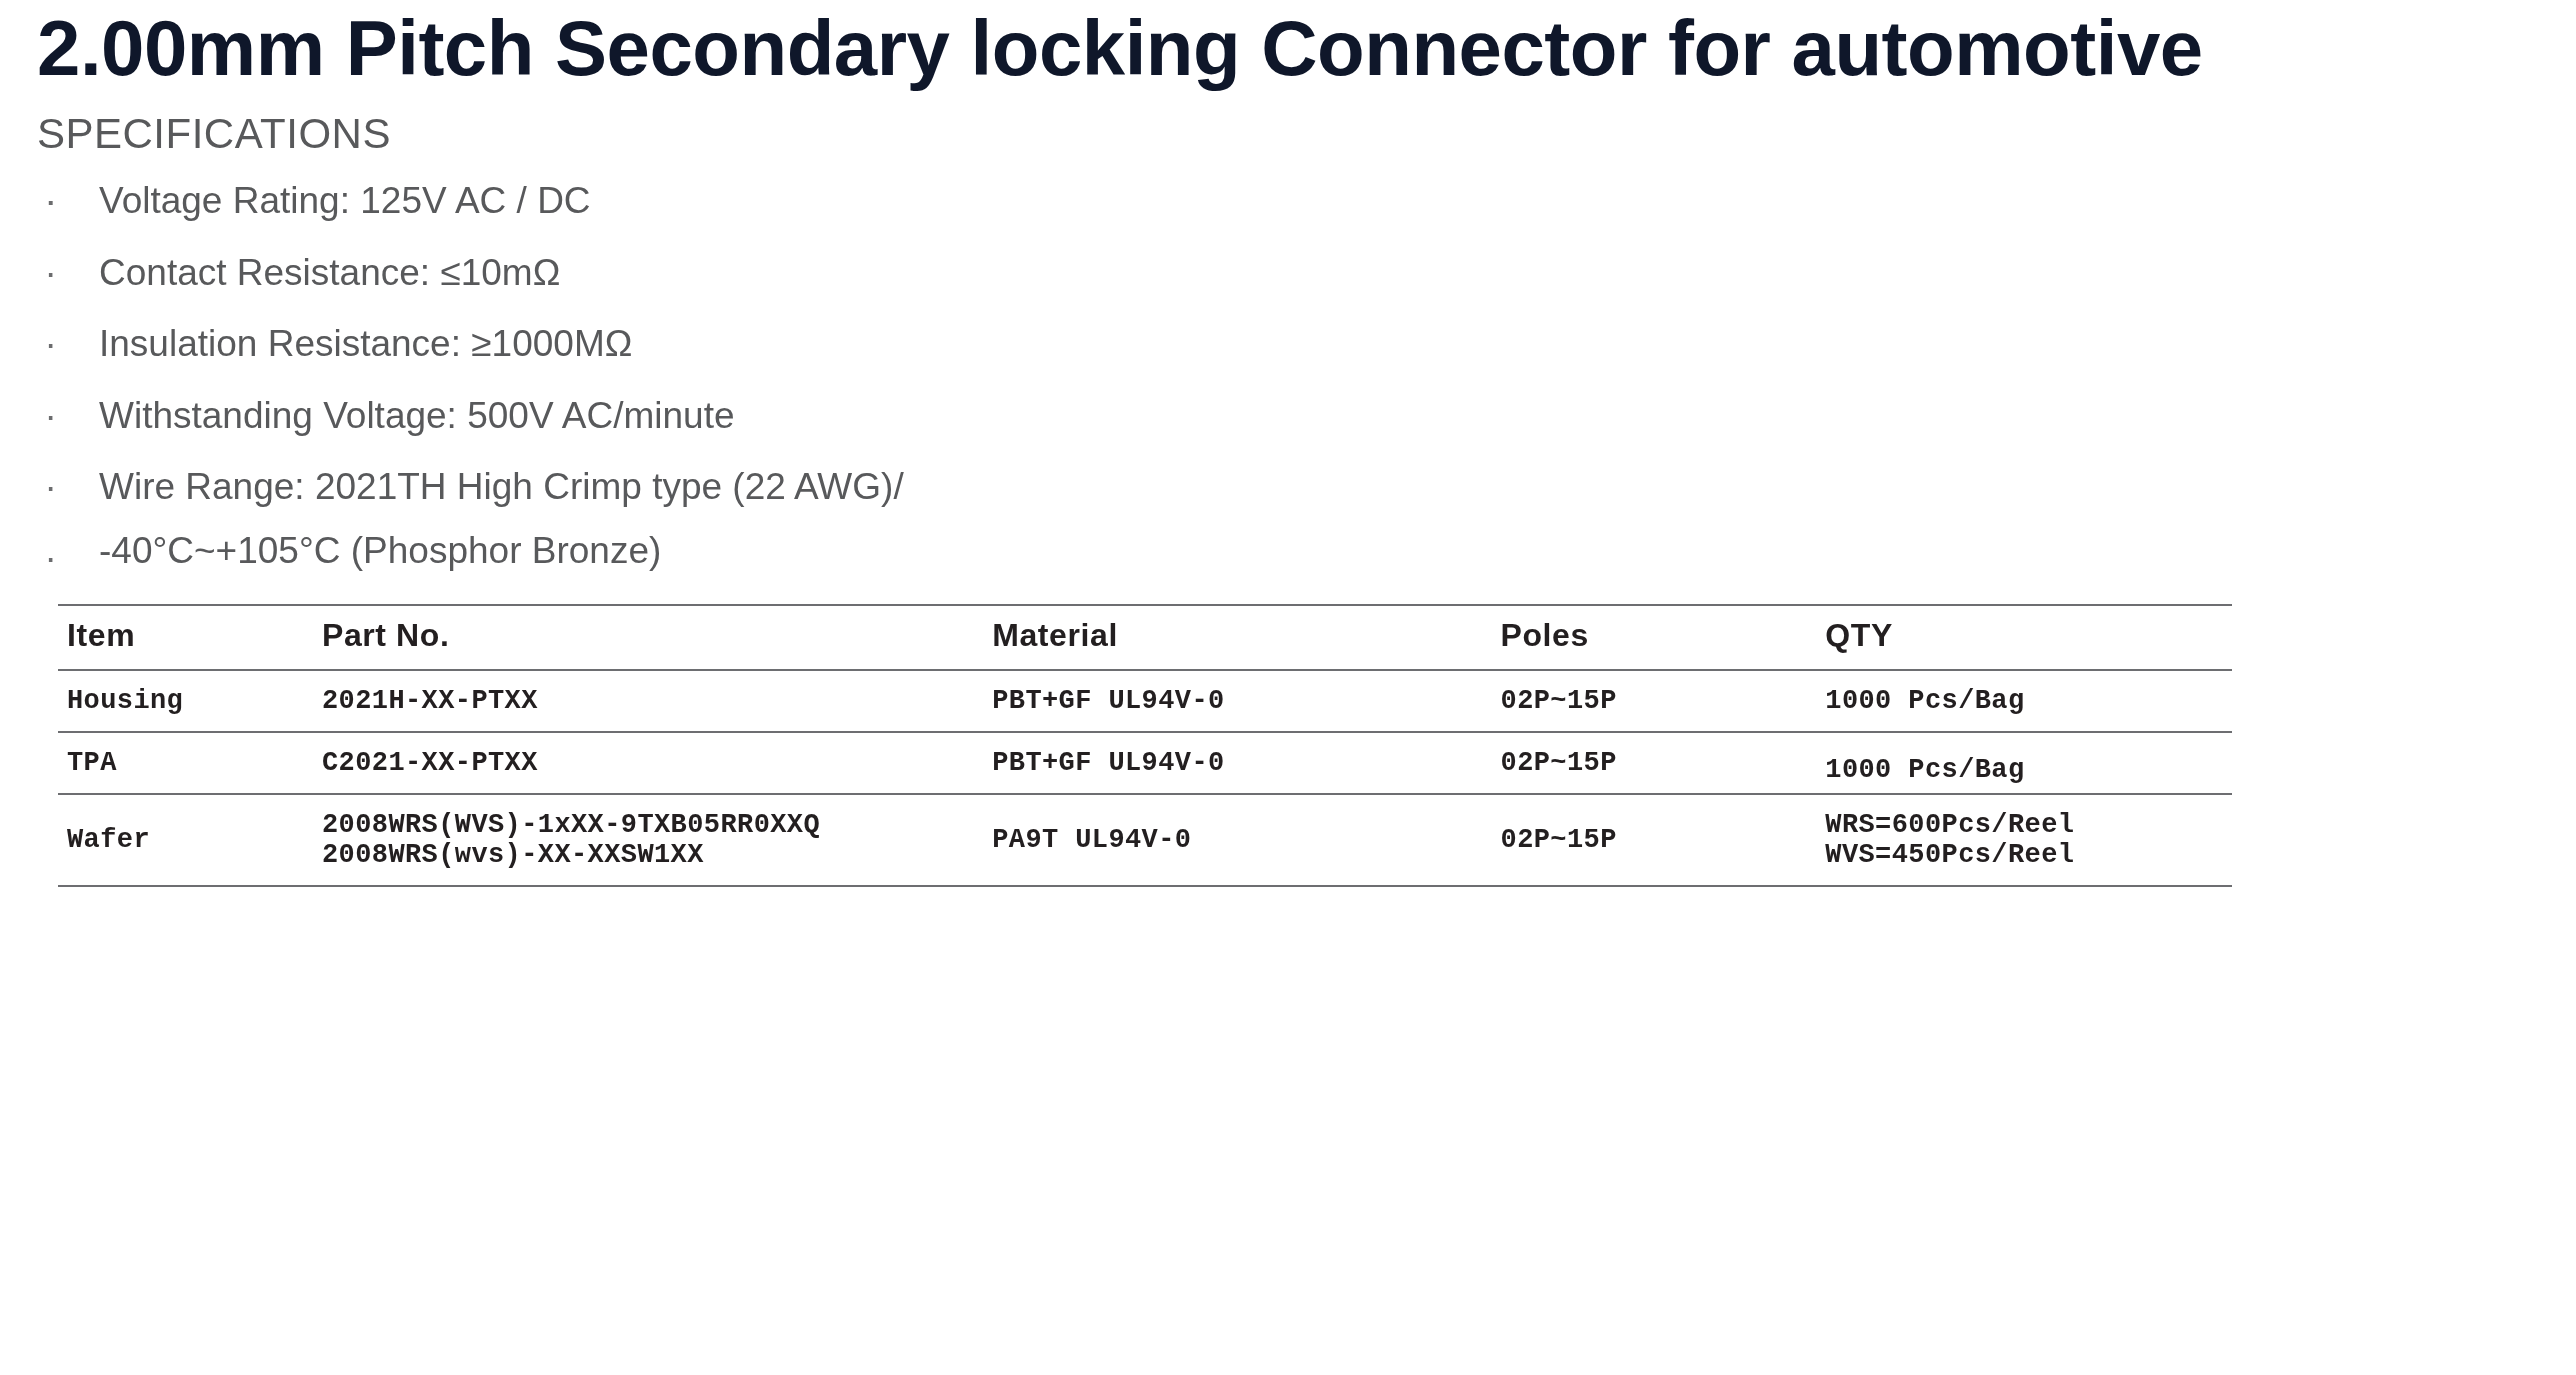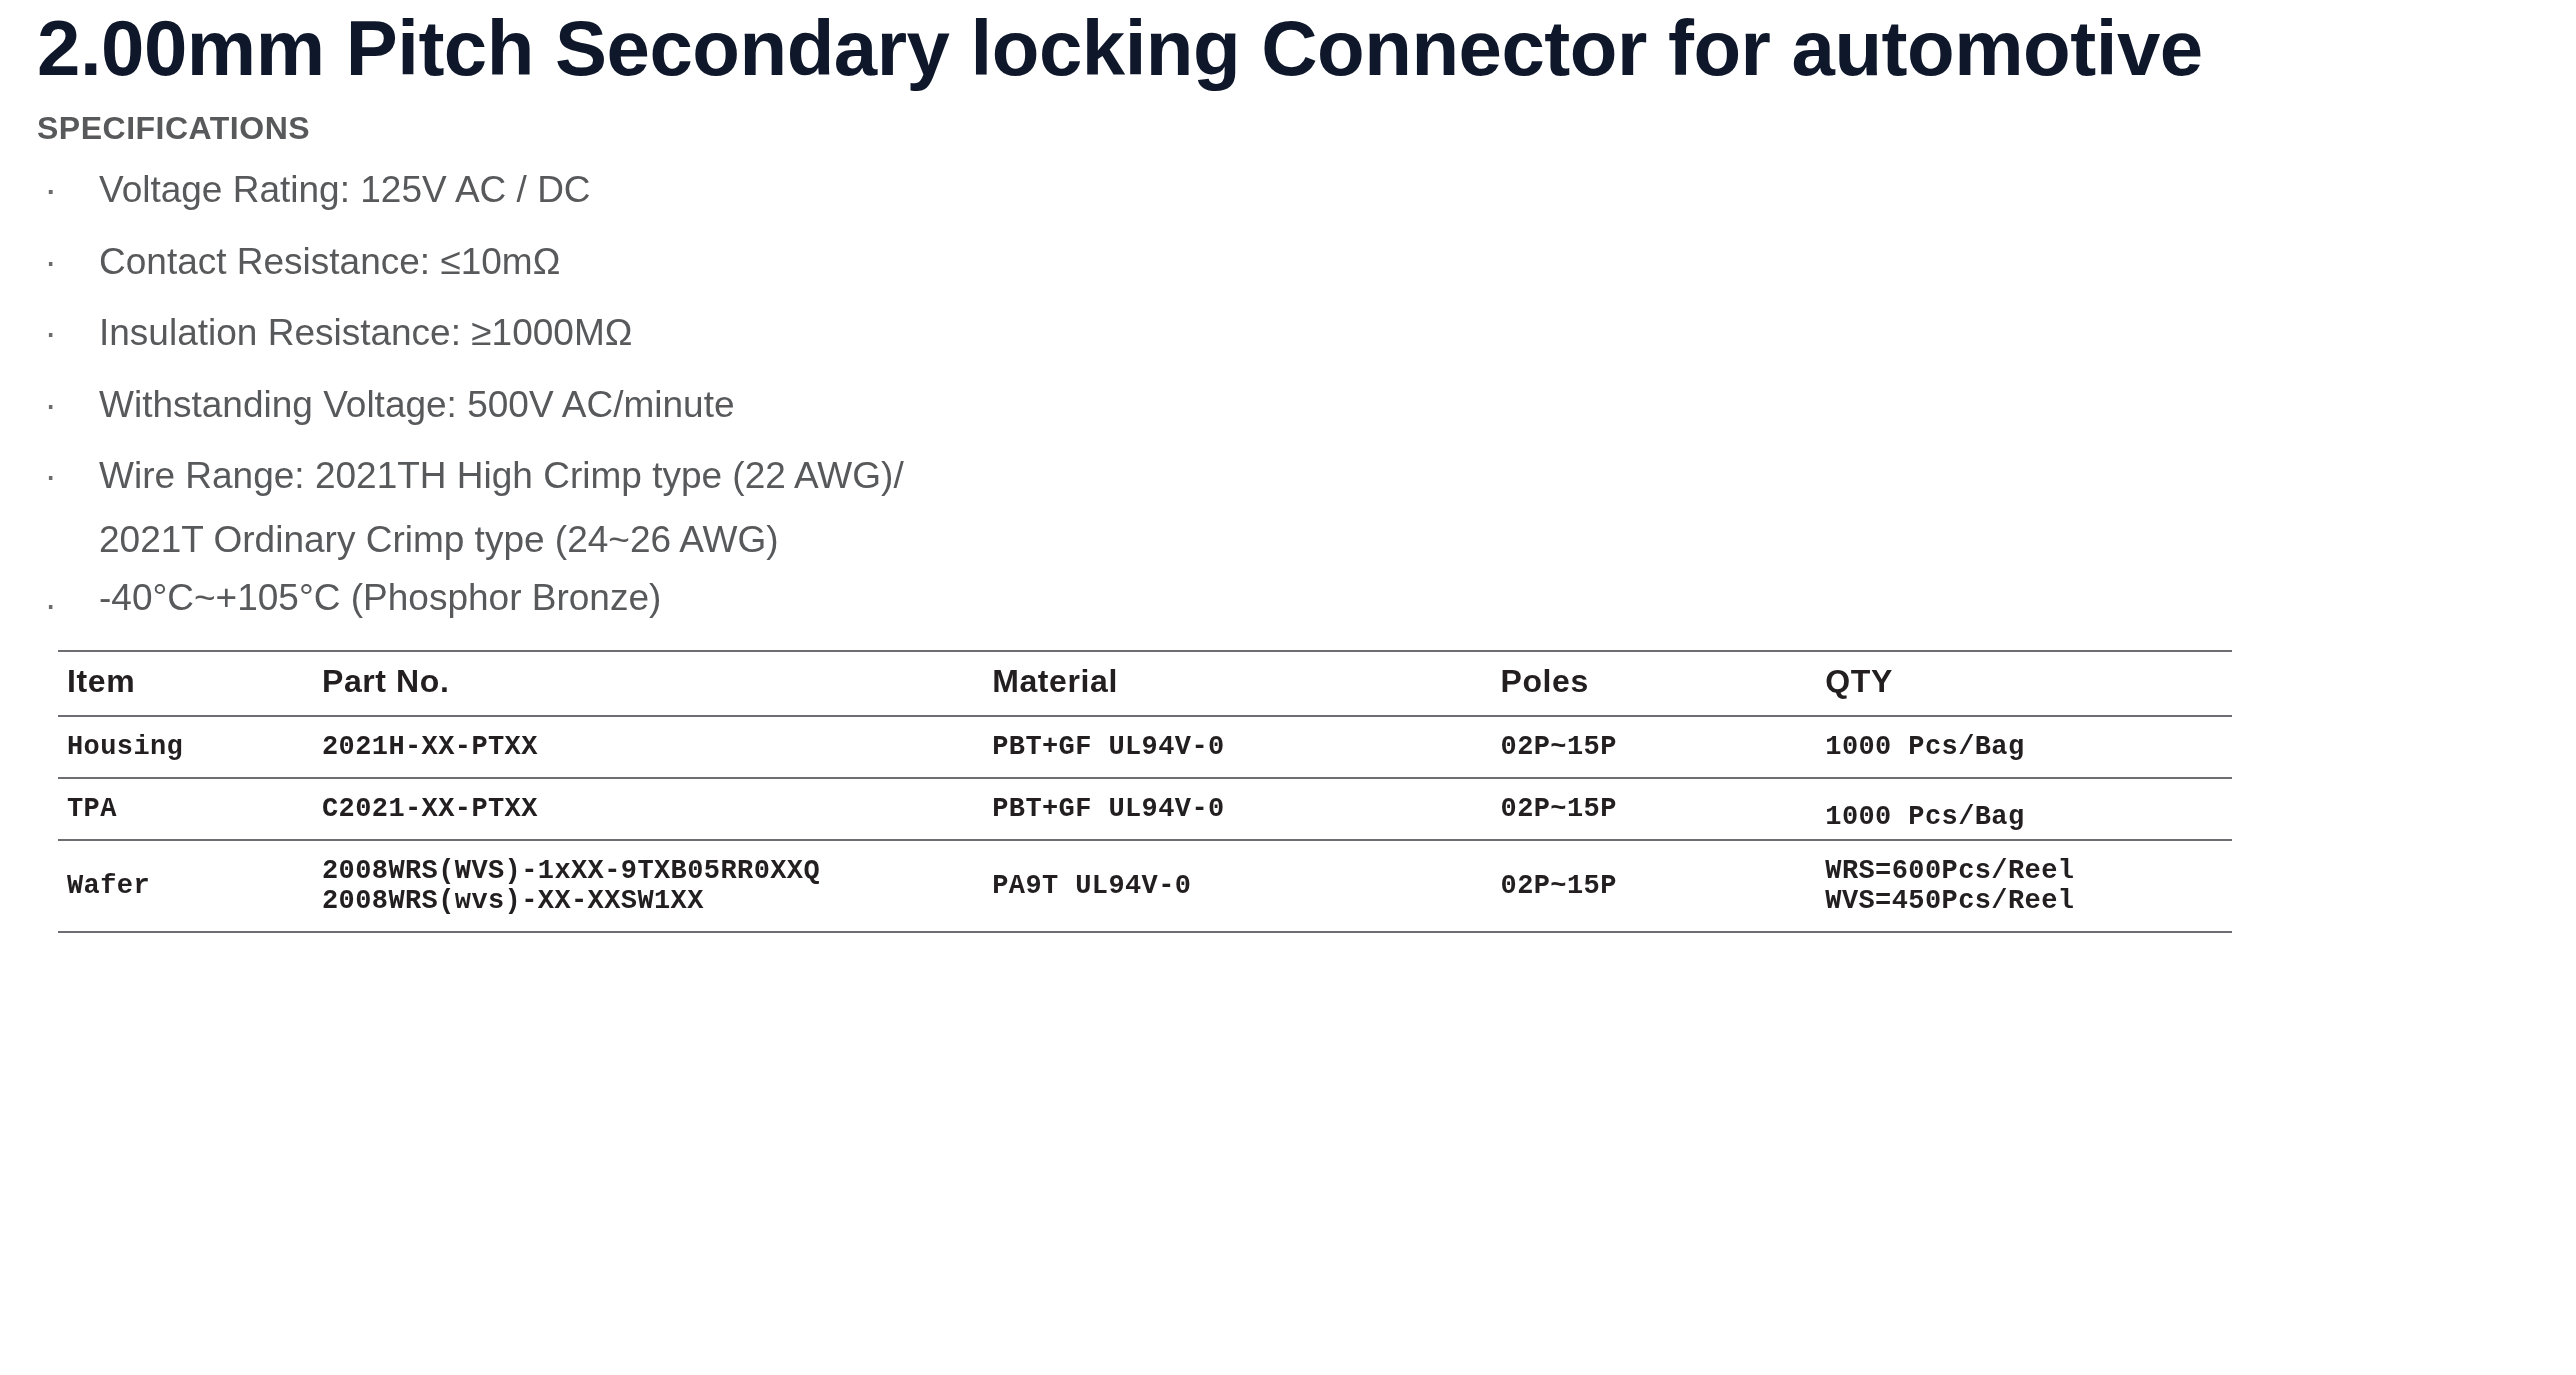--- a/index.html
+++ b/index.html
@@ -25,22 +25,22 @@
     color: #0f172a;
     font-size: 78px;
     font-weight: bold;
     letter-spacing: -0.5px;
     line-height: 1.0;
     margin: 9.4px 0 0 0;
     white-space: nowrap;
   }
   .spec-heading {
     color: #58595b;
-    font-size: 32px;
-    font-weight: bold;
+    font-size: 42px;
+    font-weight: normal;
     margin: 22.4px 0 7.5px 0;
     letter-spacing: 0.5px;
   }
   .spec-list {
     list-style: none;
     margin: 0;
     padding: 0;
     color: #58595b;
   }
   .spec-item {
@@ -130,21 +130,20 @@
       <span>Insulation Resistance: ≥1000MΩ</span>
     </li>
     <li class="spec-item">
       <span class="bullet">·</span>
       <span>Withstanding Voltage: 500V AC/minute</span>
     </li>
     <li class="spec-item">
       <span class="bullet">·</span>
       <span>Wire Range: 2021TH High Crimp type  (22 AWG)/</span>
     </li>
-    <li class="spec-sub">2021T Ordinary Crimp type  (24~26 AWG)</li>
     <li class="spec-item">
       <span class="bullet">·</span>
     </li>
     <li class="spec-sub">-40°C~+105°C  (Phosphor Bronze)</li>
   </ul>
 
   <table class="spec-table">
     <thead>
       <tr>
         <th class="col-item">Item</th>

